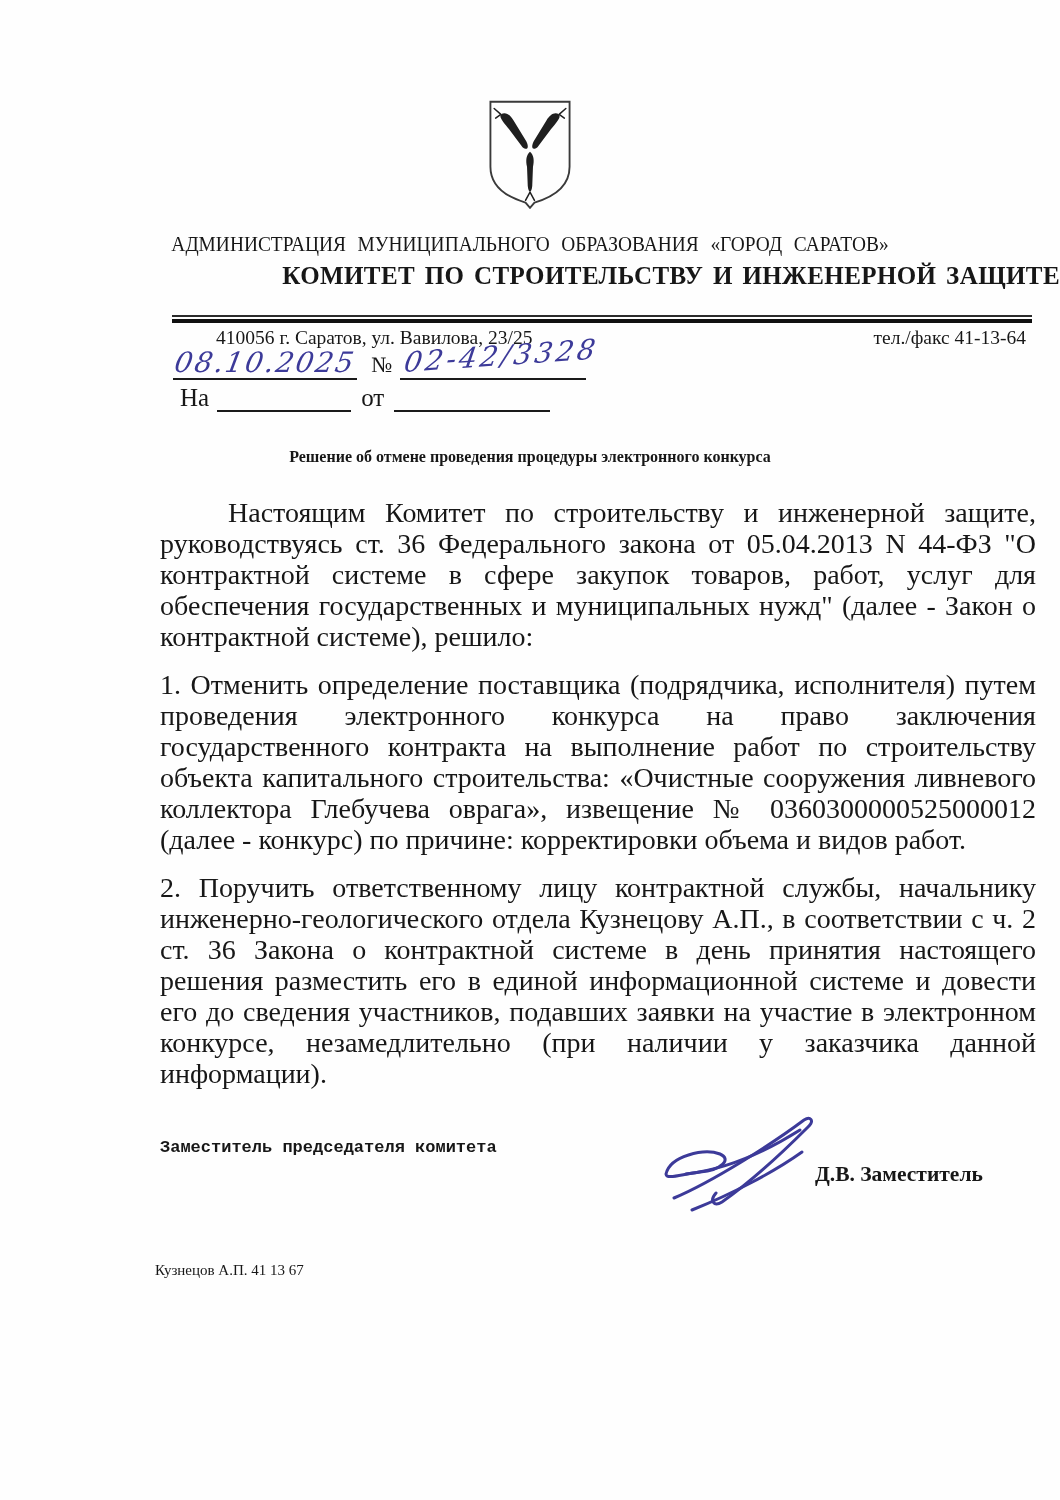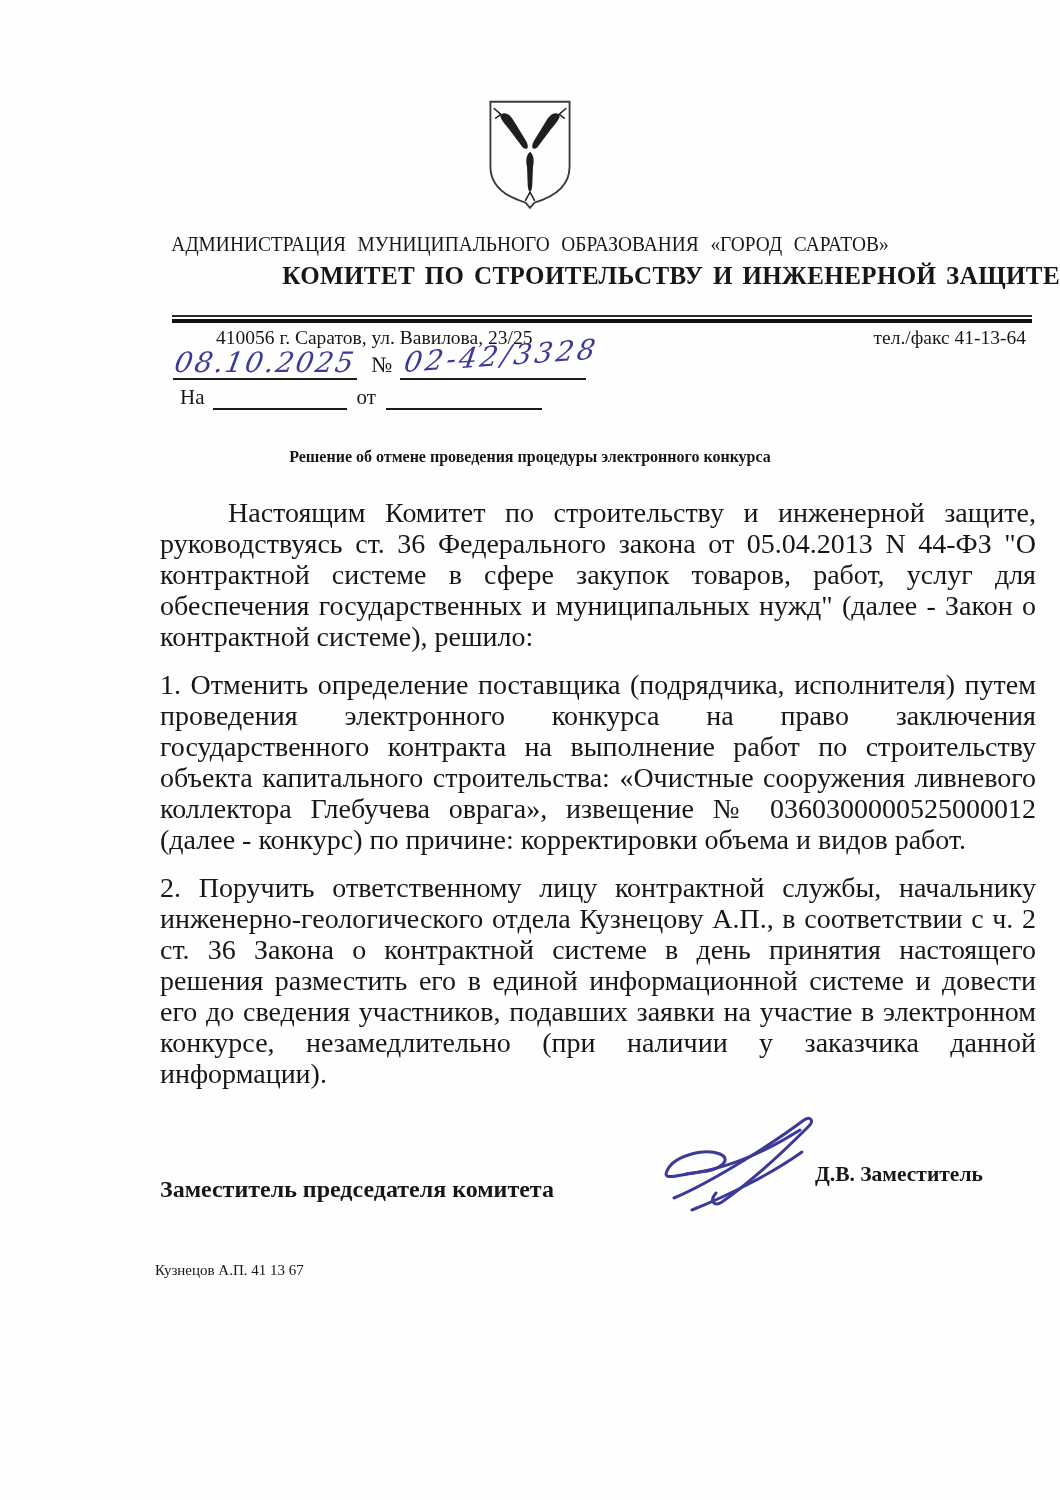--- a/index.html
+++ b/index.html
@@ -33,21 +33,21 @@
   
   .addr-row{
     position:absolute;top:327px;left:160px;width:866px;
     display:flex;justify-content:space-between;align-items:flex-start;
     font-size:19.5px;
   }
   .addr{padding-left:56px;}
   
   .req-row{position:absolute;display:flex;align-items:flex-end;}
   .row1{top:344px;left:173px;}
-  .row2{top:384px;left:180px;font-size:21px;}
+  .row2{top:384px;left:180px;font-size:25px;}
   .blank{border-bottom:2px solid #1a1a1a;display:inline-block;position:relative;}
   .date-blank{width:184px;height:34px;}
   .num-blank{width:186px;height:34px;margin-left:8px;}
   .no-sign{font-size:22px;margin-left:14px;padding-bottom:2px;}
   .hand{
     position:absolute;left:2px;bottom:-1px;
     font-family:"DejaVu Serif", serif;font-style:italic;
     color:#3c3a99;font-size:28px;letter-spacing:2px;
     transform:skewX(-10deg);
     white-space:nowrap;
@@ -64,22 +64,22 @@
   
   .body-text{position:absolute;top:497px;left:160px;width:876px;}
   .body-text p{
     margin:0 0 17px 0;
     font-size:28px;line-height:31px;
     text-align:justify;
   }
   .body-text p.indent{text-indent:68px;}
   
   .sig-left{
-    position:absolute;top:1174px;left:160px;
-    font-weight:bold;font-size:24px;line-height:31px;
+    position:absolute;top:1132px;left:160px;
+    font-weight:bold;font-size:17px;line-height:31px;font-family:Liberation Mono, monospace;
   }
   .sig-svg{position:absolute;top:1110px;left:652px;}
   .sig-name{
     position:absolute;top:1162px;left:815px;
     font-weight:bold;font-size:21.5px;white-space:nowrap;
   }
   
   .exec-note{position:absolute;top:1262px;left:155px;font-size:15px;}
   .ink-line{stroke:#3c3a99;stroke-width:3;fill:none;stroke-linecap:round;}
   .fish{fill:#1f1f1f;}

